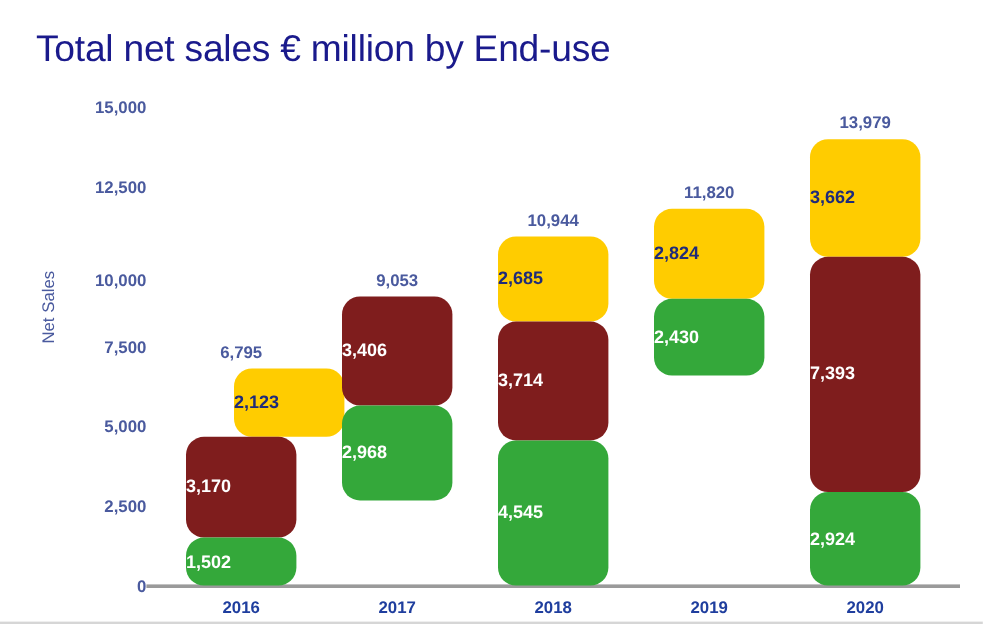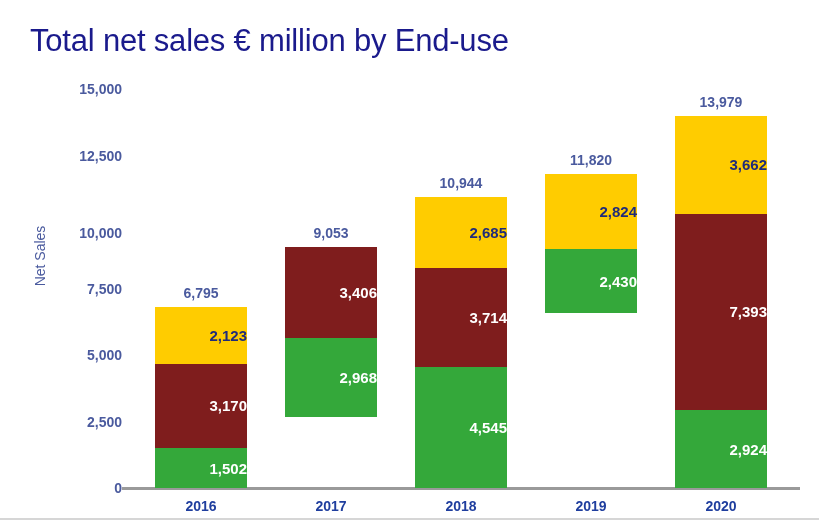--- a/index.html
+++ b/index.html
@@ -82,24 +82,25 @@
   }
   .bar-stack{
     position:relative;
     width:92px;
   }
   .seg{
     position:relative;
     width:100%;
     display:flex;
     align-items:center;
-    justify-content:flex-end;
+    justify-content:flex-start;
     font-size:15px;
     font-weight:700;
     box-sizing:border-box;
+    border-radius:15px;
   }
   .seg.green{ background:#34a83a; color:#ffffff; }
   .seg.blue { background:#7f1d1d; color:#ffffff; }
   .seg.yellow{ background:#ffcc00; color:#1f2b7a; }
 
   .bar-total{
     position:absolute;
     left:50%;
     transform:translateX(-50%);
     font-size:14px;
@@ -145,21 +146,21 @@
           <div class="ytick" style="top: 155.5px;">12,500</div>
           <div class="ytick" style="top: 89px;">15,000</div>
         </div>
     </div>
 
     <div class="baseline"></div>
 
     <div class="plot" id="plot">
         <div class="bar-group" style="left: 27px; height: 399px;">
           <div class="bar-stack" style="position: absolute; bottom: 0px; height: 180.747px;">
-            <div class="seg yellow" style="height: 56.4718px;">
+            <div class="seg yellow" style="height: 56.4718px; margin-left: 40px;">
               <span>2,123</span>
             </div>
             <div class="seg blue" style="height: 84.322px;">
               <span>3,170</span>
             </div>
             <div class="seg green" style="height: 39.9532px;">
               <span>1,502</span>
             </div>
           </div>
           <div class="bar-total" style="bottom: 186.747px;">6,795</div>

